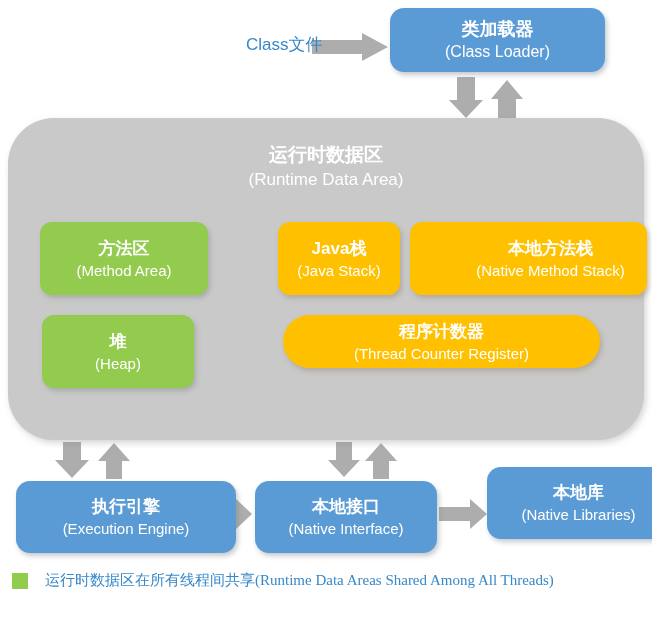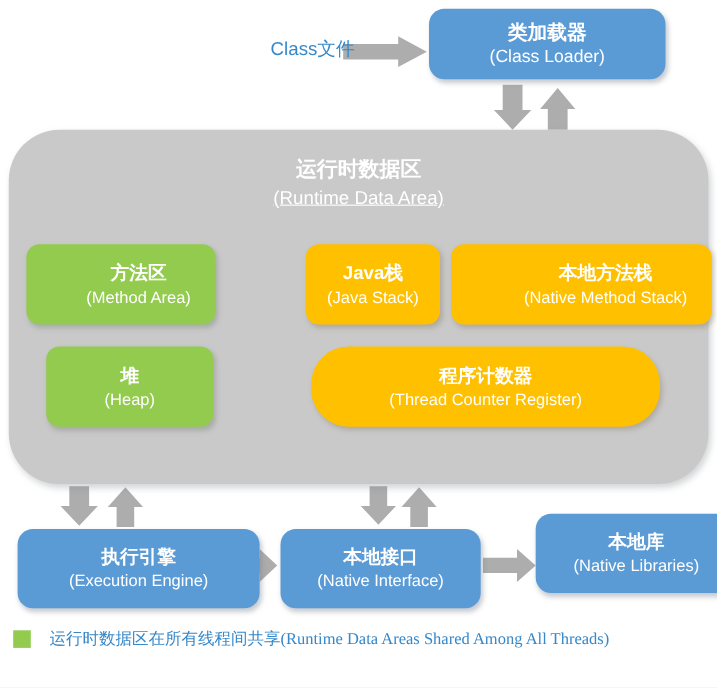--- a/index.html
+++ b/index.html
@@ -23,21 +23,21 @@
   #runtime-area {
     position:absolute; left:8px; top:118px; width:636px; height:322px;
     background:#C9C9C9; border-radius:46px;
     box-shadow:2px 3px 6px rgba(130,135,140,.35);
   }
   #runtime-title {
     position:absolute; left:0; top:24px; width:100%;
     text-align:center; color:#ffffff;
   }
   #runtime-title .t1 { font-size:19px; }
-  #runtime-title .t2 { font-size:17px;text-decoration:underline; }
+  #runtime-title .t2 { font-size:17px; }
   #class-file-label {
     position:absolute; left:246px; top:33px;
     font-size:17px; color:#3688C9;
   }
   #arrow-layer { position:absolute; left:0; top:0; width:652px; height:625px; }
   #arrow-layer polygon { fill:#ADADAD; }
   .legend-row {
     position:absolute; left:12px; display:flex; align-items:center;font-family:Liberation Serif, serif;
   }
   .legend-swatch { width:16px; height:16px; margin-right:17px; flex:0 0 auto; }
@@ -69,41 +69,41 @@
     <div class="t2">(Class Loader)</div>
   </div>
 
   <div id="runtime-area">
     <div id="runtime-title">
       <div class="t1">运行时数据区</div>
       <div class="t2">(Runtime Data Area)</div>
     </div>
   </div>
 
-  <div class="box green" style="left:24px; top:222px; width:140px; height:73px;padding-left:32px;">
+  <div class="box green" style="left:40px; top:222px; width:168px; height:73px;">
     <div class="t1">方法区</div>
     <div class="t2">(Method Area)</div>
   </div>
 
   <div class="box orange" style="left:278px; top:222px; width:122px; height:73px;">
     <div class="t1">Java栈</div>
     <div class="t2">(Java Stack)</div>
   </div>
 
   <div class="box orange" style="left:410px; top:222px; width:193px; height:73px;padding-left:44px;">
     <div class="t1">本地方法栈</div>
     <div class="t2">(Native Method Stack)</div>
   </div>
 
   <div class="box green" style="left:42px; top:315px; width:152px; height:73px;">
     <div class="t1">堆</div>
     <div class="t2">(Heap)</div>
   </div>
 
-  <div class="box orange pill" style="left:283px; top:315px; width:317px; height:73px;">
+  <div class="box orange pill" style="left:283px; top:315px; width:317px; height:53px;">
     <div class="t1">程序计数器</div>
     <div class="t2">(Thread Counter Register)</div>
   </div>
 
   <div class="box blue" style="left:16px; top:481px; width:220px; height:72px;">
     <div class="t1">执行引擎</div>
     <div class="t2">(Execution Engine)</div>
   </div>
 
   <div class="box blue" style="left:255px; top:481px; width:182px; height:72px;">

